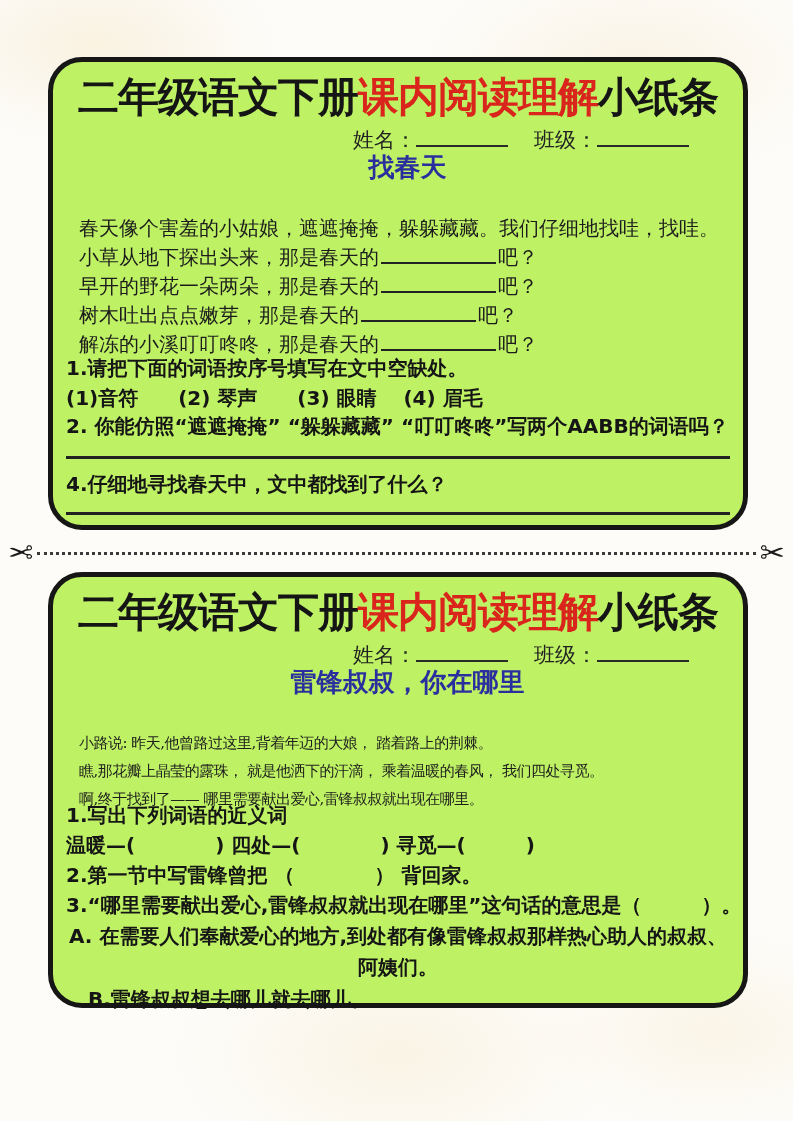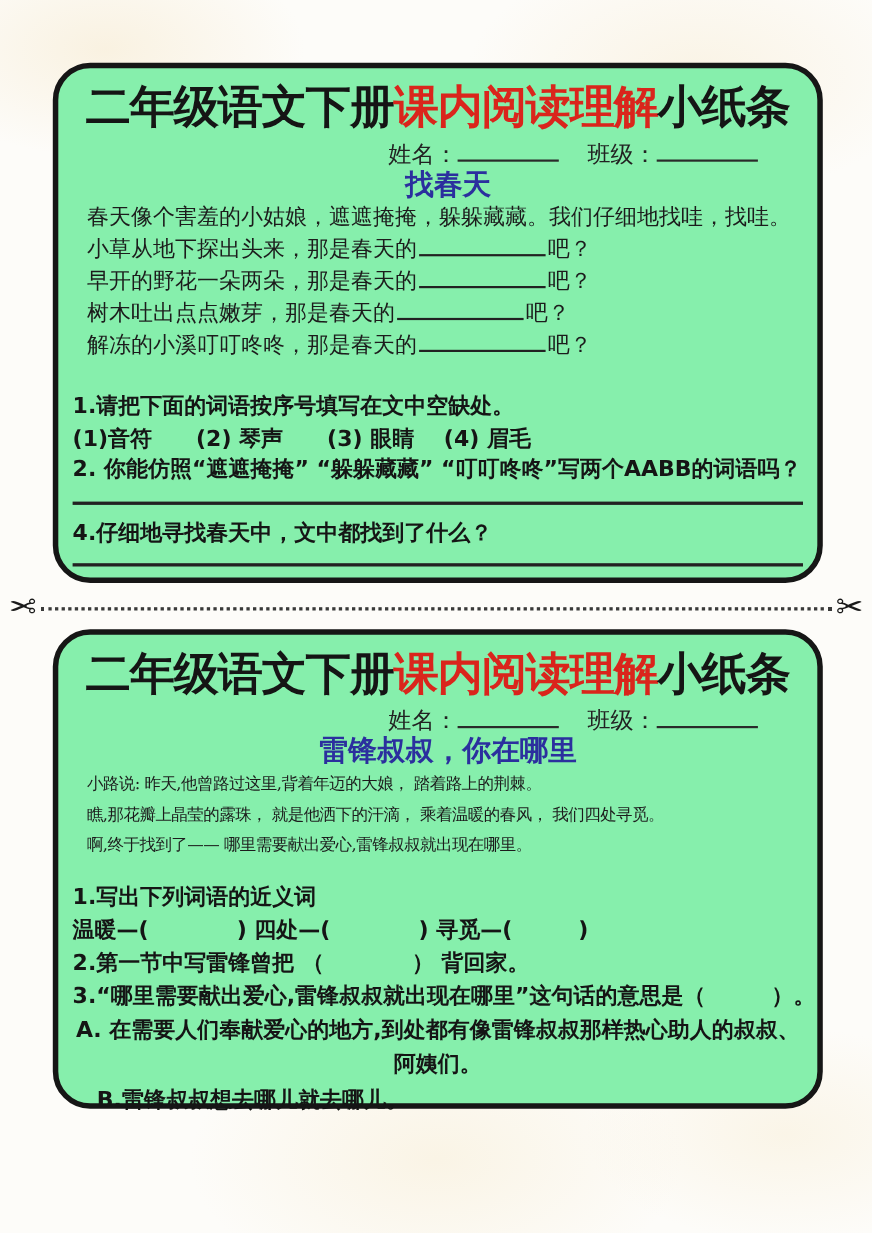--- a/index.html
+++ b/index.html
@@ -13,21 +13,21 @@
       radial-gradient(300px 160px at 80% 6%, rgba(246,233,205,.45), transparent 70%),
       radial-gradient(320px 180px at 50% 94%, rgba(247,236,210,.5), transparent 70%),
       radial-gradient(260px 140px at 90% 92%, rgba(247,236,210,.45), transparent 70%),
       #fdfcf9;
     overflow: hidden;
   }
   .card {
     position: absolute;
     left: 48px;
     width: 700px;
-    background: #86efac;
+    background: #bef264;
     border: 5px solid #161616;
     border-radius: 34px;
   }
   .card-top { top: 57px; height: 473px; }
   .card-bottom { top: 572px; height: 436px; }
 
   .card-title {
     position: absolute;
     top: 8px; left: 0; right: 0;
     text-align: center;
@@ -69,20 +69,21 @@
   }
 
   .passage {
     position: absolute;
     left: 26px; right: 12px;
     font-family: "DejaVu Serif", serif;
     font-size: 20px;
     line-height: 29px;
     color: #1c1c1c;
     white-space: nowrap;
+    margin-top: 31px;
   }
   .passage-1 { top: 121px; }
   .passage-2 { top: 121px; font-size: 15px; line-height: 28px; letter-spacing: -0.5px; }
   .fill-blank {
     display: inline-block;
     width: 115px;
     height: 16px;
     border-bottom: 2px solid #222;
     margin: 0 2px;
   }

